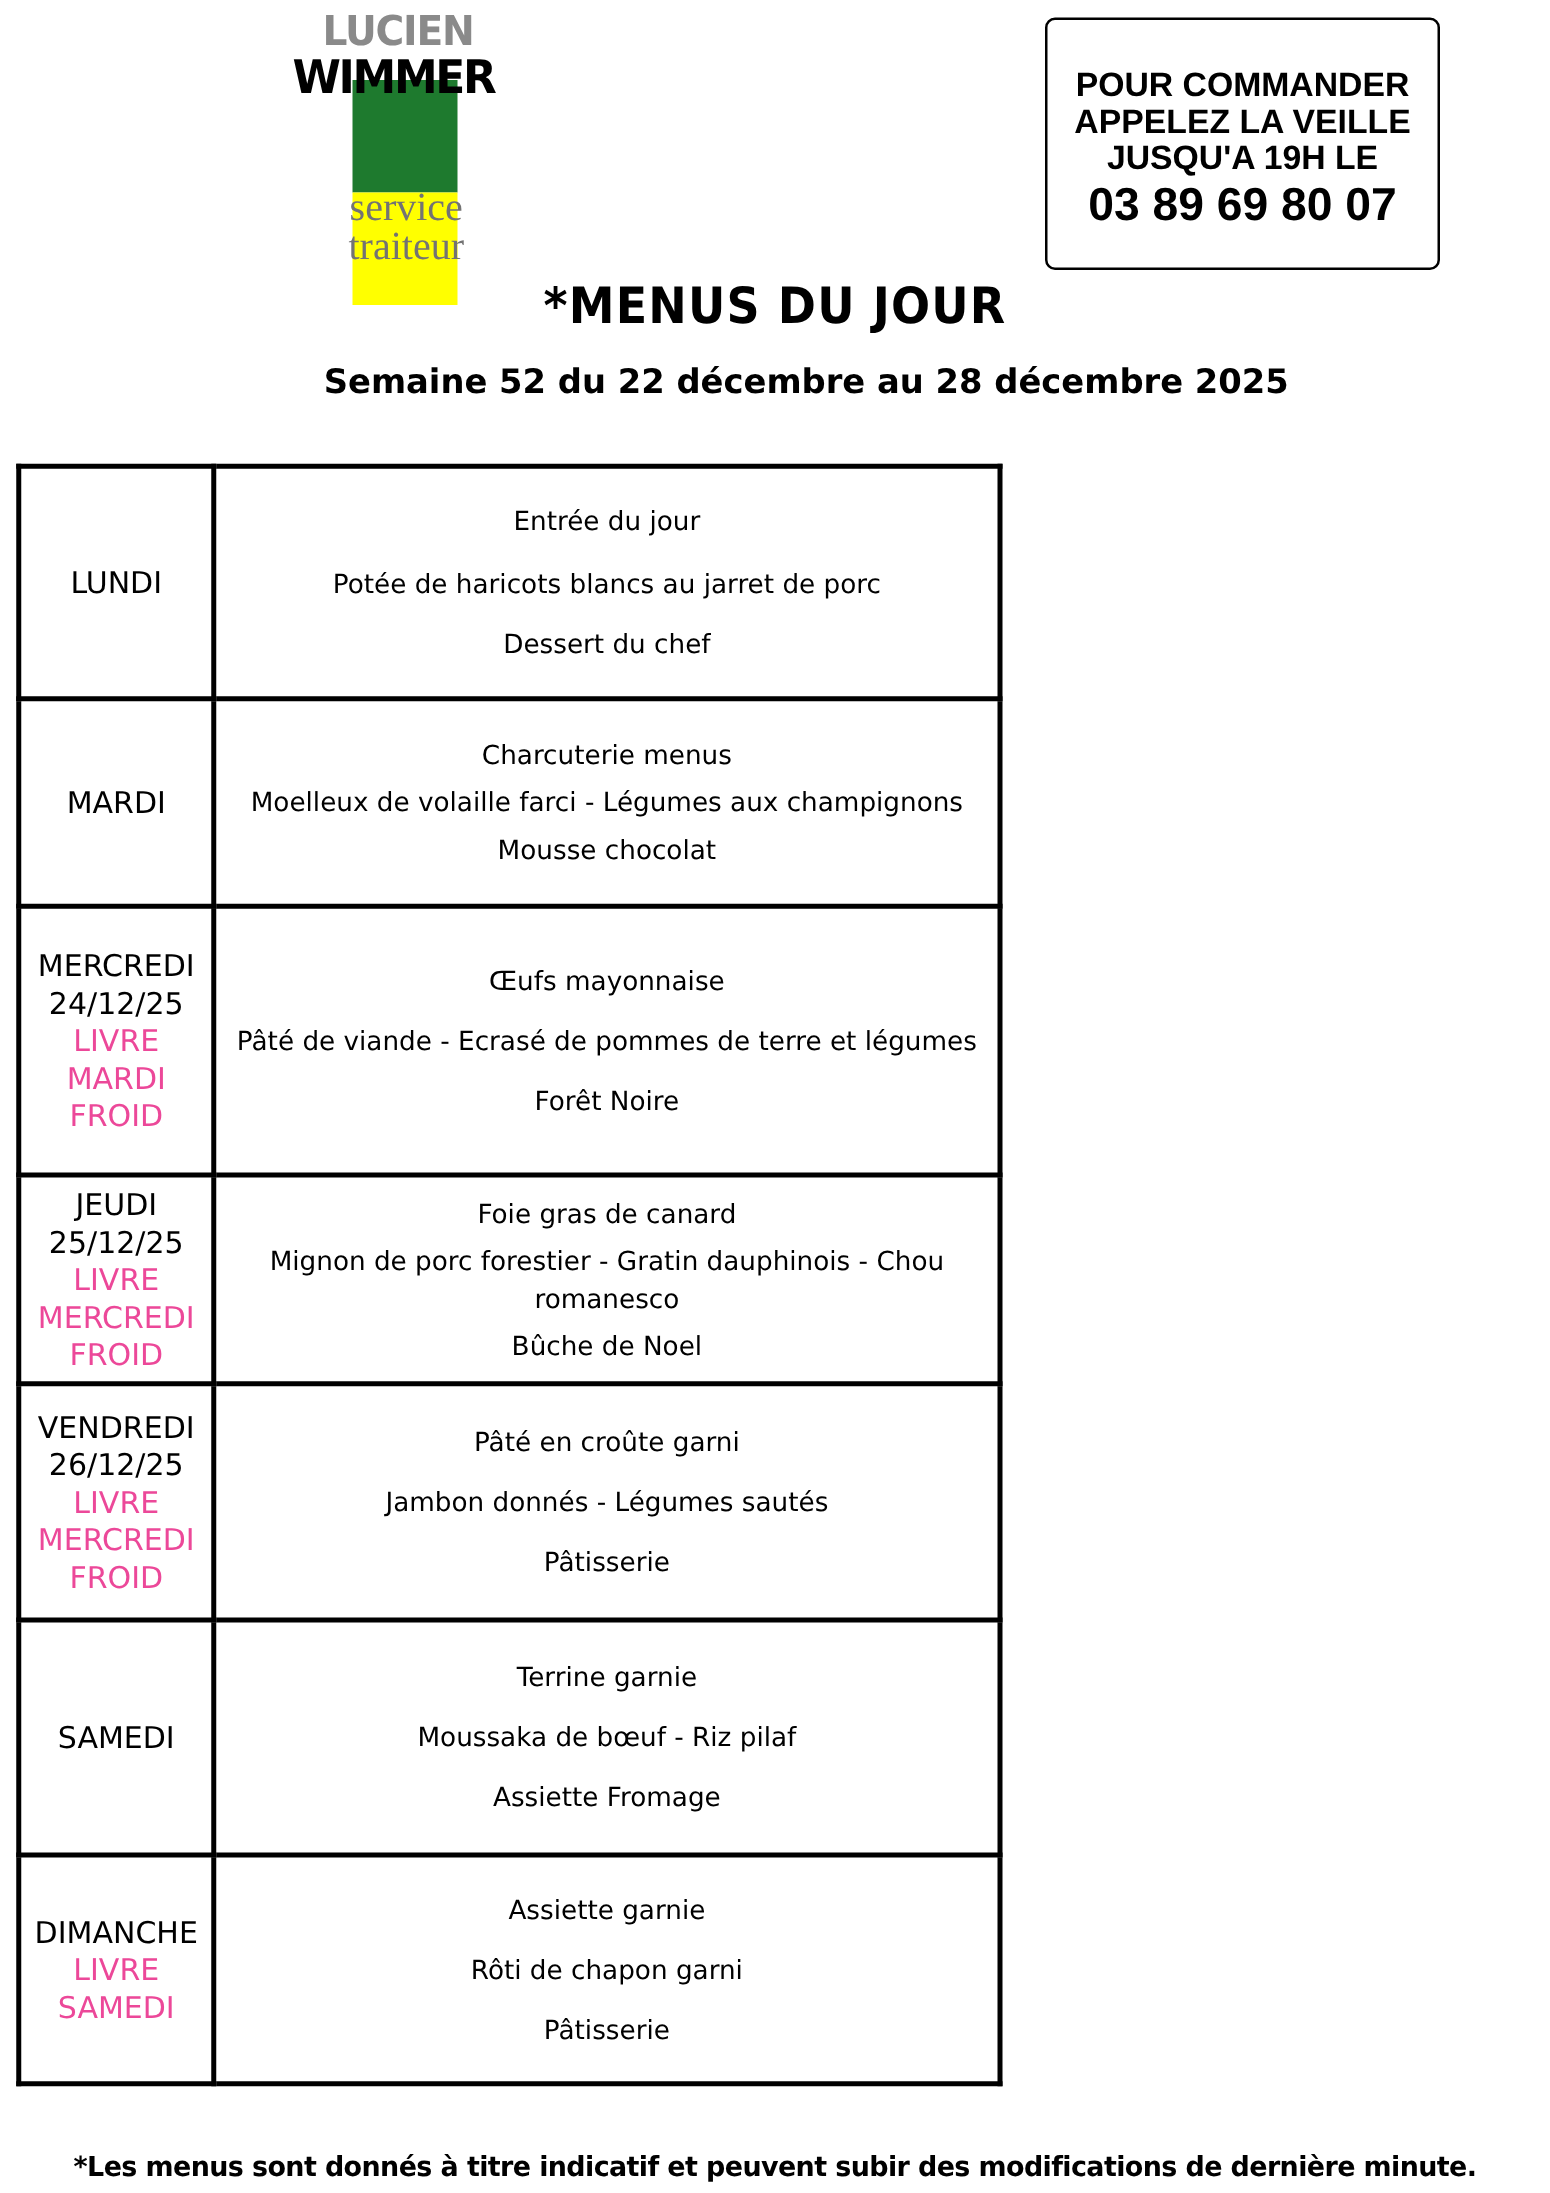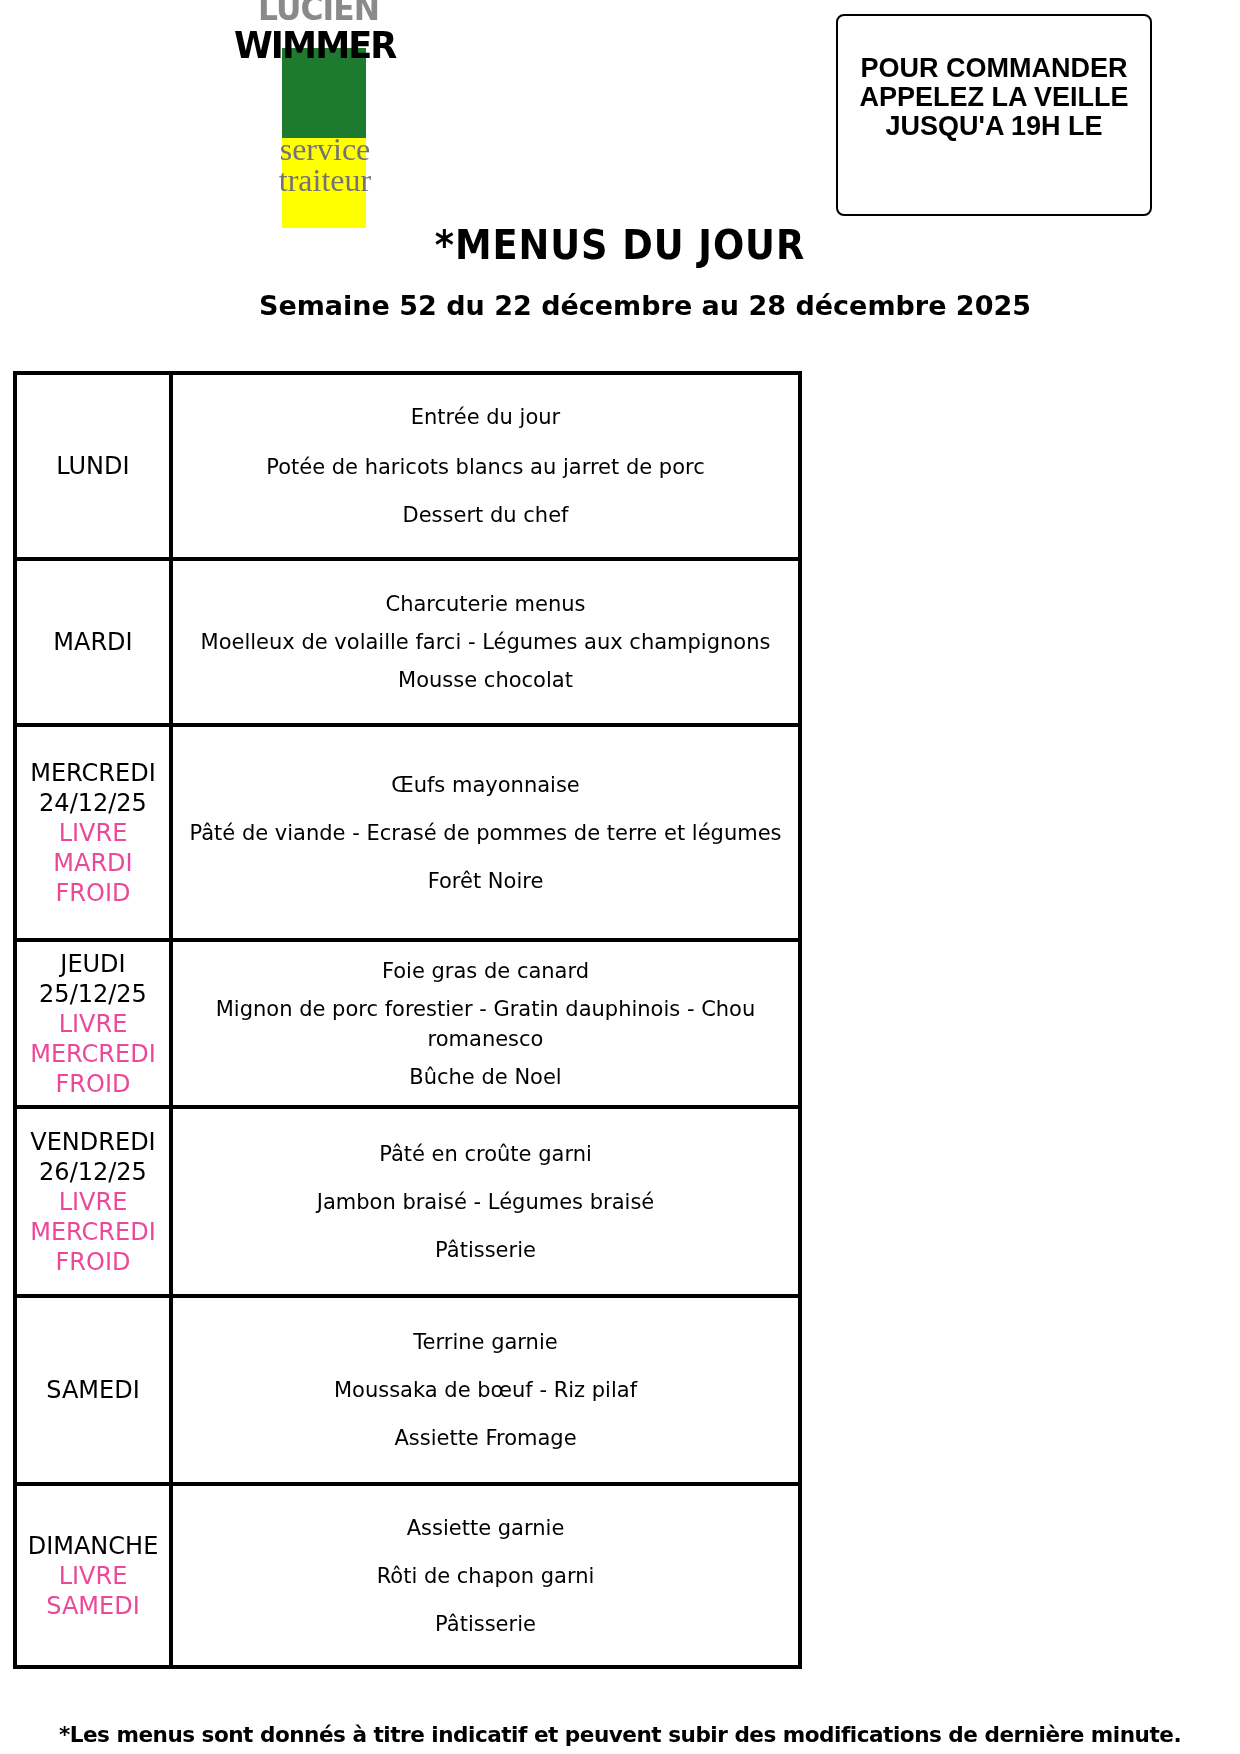--- a/index.html
+++ b/index.html
@@ -1,20 +1,20 @@
 <!DOCTYPE html>
 <html><head>
   <meta charset="utf-8">
   <style>
     html, body { margin: 0; padding: 0; background: #ffffff; }
     body { width: 1240px; height: 1754px; position: relative; overflow: hidden;
            font-family: "DejaVu Sans", sans-serif; color: #000; }
 
     
-    .logo { position: absolute; left: 230px; top: 0; width: 190px; height: 230px; }
+    .logo { position: absolute; left: 230px; top: 16px; width: 190px; height: 230px; }
     .logo .lucien { position: absolute; left: 28px; top: -8px; font-family: "DejaVu Sans", sans-serif;
       font-weight: bold; font-size: 33px; color: #8a8a8a; letter-spacing: -1px; line-height: 1; transform: scaleX(0.95); transform-origin: left; }
     .logo .green { position: absolute; left: 52px; top: 48px; width: 84px; height: 90px; background: #1e7a2e; }
     .logo .yellow { position: absolute; left: 52px; top: 138px; width: 84px; height: 90px; background: #ffff00; }
     .logo .wimmer { position: absolute; left: 4px; top: 27px; font-family: "DejaVu Sans", sans-serif;
       font-weight: bold; font-size: 37px; color: #000; letter-spacing: -2px; line-height: 1; transform: scaleX(0.95); transform-origin: left; }
     .logo .service { position: absolute; left: 0; top: 134px; width: 190px; text-align: center;
       font-family: "Liberation Serif", serif; font-size: 32px; line-height: 31px; color: #737373; }
 
     
@@ -57,20 +57,21 @@
   <div class="service">
     <div>service</div>
     <div>traiteur</div>
   </div>
 </div>
 
 <div class="order-box">
   <span class="line l1">POUR COMMANDER</span>
   <span class="line">APPELEZ LA VEILLE</span>
   <span class="line">JUSQU'A 19H LE</span>
+  <span class="phone">03 89 69 80 07</span>
 </div>
 
 <div class="title">*MENUS DU JOUR</div>
 <div class="subtitle">Semaine 52 du 22 décembre au 28 décembre 2025</div>
 
 <table class="menu-table">
   <tbody id="menu-body">
       <tr style="height: 186px;">
         <td class="day">
           <div>LUNDI</div>
@@ -130,21 +131,21 @@
         <td class="day">
           <div>VENDREDI</div>
           <div>26/12/25</div>
           <div class="red">LIVRE</div>
           <div class="red">MERCREDI</div>
           <div class="red">FROID</div>
         </td>
         <td class="dishes">
           <span class="dish">Pâté en croûte garni</span>
           <span class="gap" style="height:18px"></span>
-          <span class="dish" style="padding:0 14px">Jambon braisé - Légumes braisé</span>
+          <span class="dish" style="padding:0 14px">Jambon donnés - Légumes sautés</span>
           <span class="gap" style="height:18px"></span>
           <span class="dish">Pâtisserie</span>
         </td>
       </tr>
       <tr style="height: 188px;">
         <td class="day">
           <div>SAMEDI</div>
         </td>
         <td class="dishes">
           <span class="dish">Terrine garnie</span>

